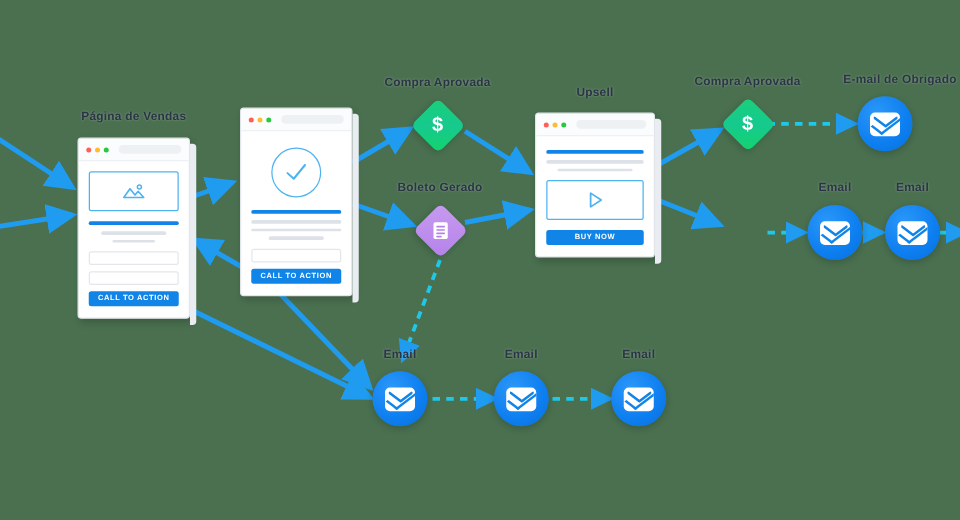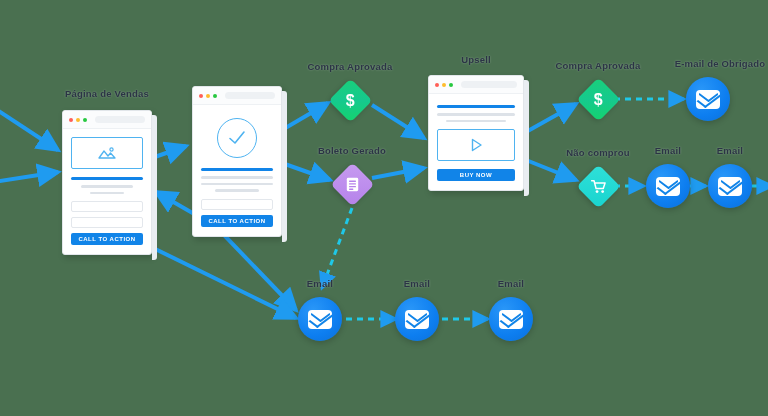--- a/index.html
+++ b/index.html
@@ -298,21 +298,21 @@
           <rect x="0.8" y="0.8" width="11.4" height="13.4" rx="1.4" fill="#fff"></rect>
           <rect x="3" y="3.6" width="7" height="1.3" rx=".6" fill="#b582ea"></rect>
           <rect x="3" y="6.3" width="7" height="1.3" rx=".6" fill="#b582ea"></rect>
           <rect x="3" y="9" width="7" height="1.3" rx=".6" fill="#b582ea"></rect>
           <rect x="3" y="11.6" width="4.4" height="1.3" rx=".6" fill="#b582ea"></rect>
         </svg>
       </span>
     </div>
   </div>
 
-  <div class="node" style="left:428px; top:75px; width:96px;">
+  <div class="node" style="left:428px; top:90px; width:96px;">
     <div class="node-label" style="top:-21px;">Upsell</div>
     <div style="position:relative;">
       <div class="page-shadowstrip"></div>
       <div class="page">
         <div class="chrome">
           <div class="dot r"></div>
           <div class="dot y"></div>
           <div class="dot g"></div>
           <div class="urlbar"></div>
         </div>
@@ -340,32 +340,20 @@
 
   <div class="mailnode" style="left:686px; top:77px;">
     <div class="node-label" style="top:-19px;padding-left:24px;">E-mail de Obrigado</div>
     <div class="env">
       <svg class="env-i" viewBox="0 0 19 13">
         <path d="M0.5 1.2 L9.5 8 L18.5 1.2" fill="none" stroke="#1184e8" stroke-width="2" stroke-linecap="round" stroke-linejoin="round"></path>
       </svg>
     </div>
   </div>
 
-  <div class="diamond-wrap" style="left:576px; top:164px;">
-    <div class="node-label" style="top:-17px;">Não comprou</div>
-    <div class="diamond cyan">
-      <span>
-        <svg width="16" height="15" viewBox="0 0 16 15">
-          <path d="M0.8 1.4 H3.2 L5.2 9.2 H12.4 L14.2 3.6 H4" fill="none" stroke="#fff" stroke-width="1.5" stroke-linecap="round" stroke-linejoin="round"></path>
-          <circle cx="6.2" cy="12.2" r="1.4" fill="#fff"></circle>
-          <circle cx="11.8" cy="12.2" r="1.4" fill="#fff"></circle>
-        </svg>
-      </span>
-    </div>
-  </div>
 
   <div class="mailnode" style="left:646px; top:164px;">
     <div class="node-label" style="top:-19px;">Email</div>
     <div class="env">
       <svg class="env-i" viewBox="0 0 19 13">
         <path d="M0.5 1.2 L9.5 8 L18.5 1.2" fill="none" stroke="#1184e8" stroke-width="2" stroke-linecap="round" stroke-linejoin="round"></path>
       </svg>
     </div>
   </div>
 

